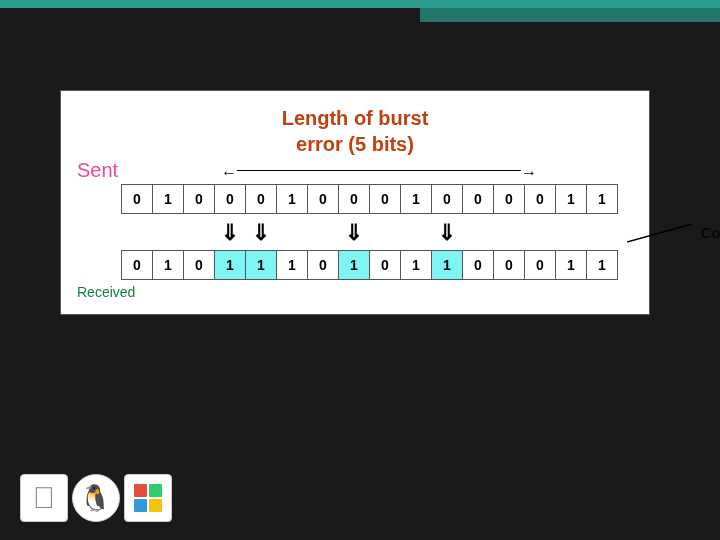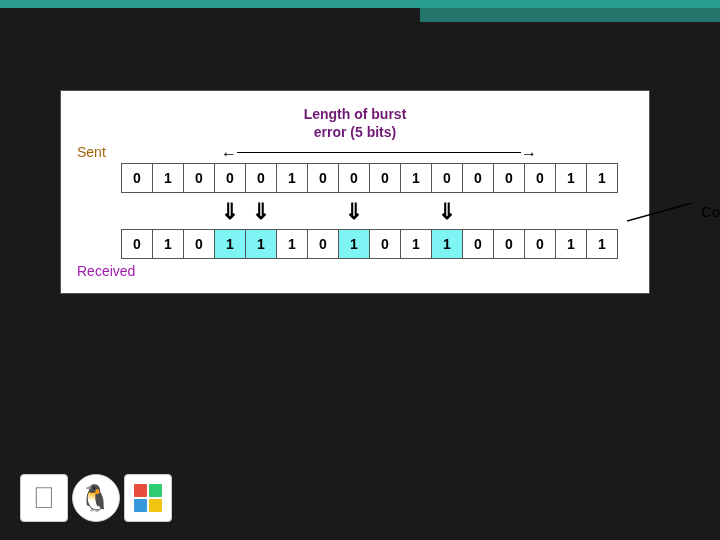--- a/index.html
+++ b/index.html
@@ -37,38 +37,38 @@
       top: 90px;
       left: 60px;
       width: 590px;
       background: white;
       border: 1.5px solid #555;
       padding: 14px 16px 14px 16px;
     }
 
     
     .burst-title {
-      color: #701a75;
-      font-size: 14px;
+      color: #c2410c;
+      font-size: 20px;
       font-weight: bold;
       text-align: center;
       line-height: 1.3;
       margin-bottom: 0;
     }
 
     
     .sent-row {
       display: flex;
       align-items: center;
       margin-bottom: 2px;
       margin-top: 2px;
     }
     .sent-label {
-      font-size: 14px;
-      color: #a16207;
+      font-size: 20px;
+      color: #ec4899;
       width: 44px;
       flex-shrink: 0;
     }
 
     
     .arrow-annotation {
       display: flex;
       align-items: center;
       flex: 1;
       padding-left: 4px;
@@ -150,21 +150,21 @@
     .corrupted-text {
       font-size: 14px;
       color: #000;
       white-space: nowrap;
       margin-left: 4px;
     }
 
     
     .received-label {
       font-size: 14px;
-      color: #a21caf;
+      color: #15803d;
       margin-top: 4px;
     }
 
     
     .logo-area {
       position: absolute;
       bottom: 18px;
       left: 20px;
       display: flex;
       align-items: center;

